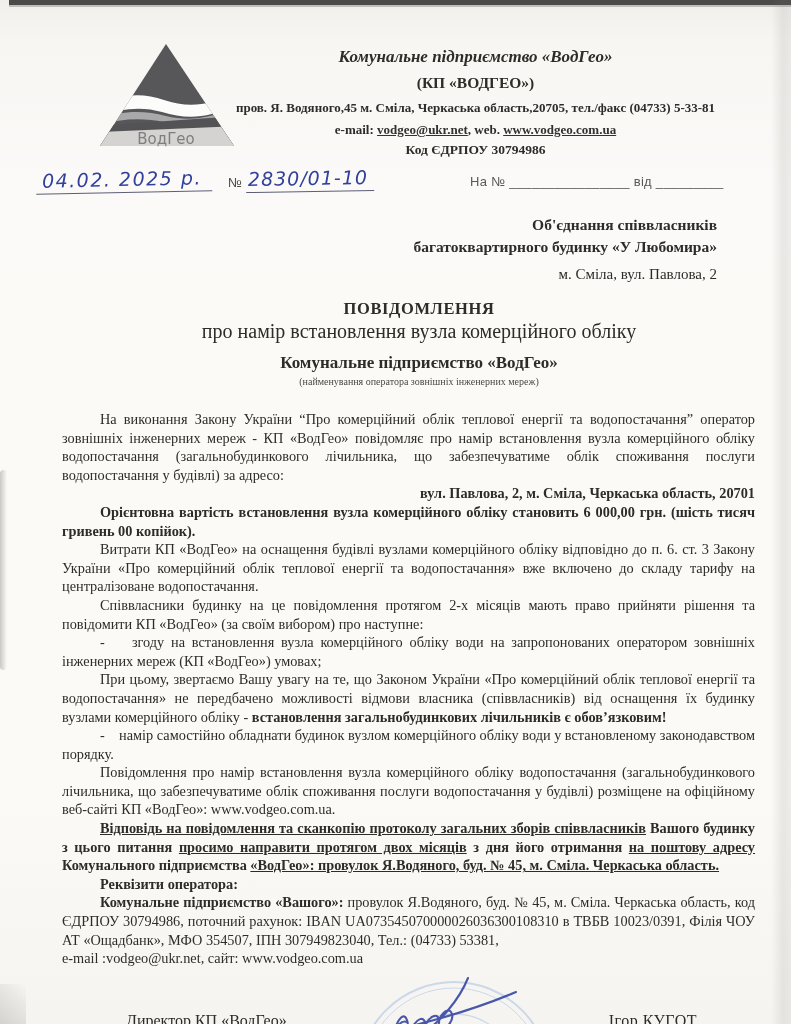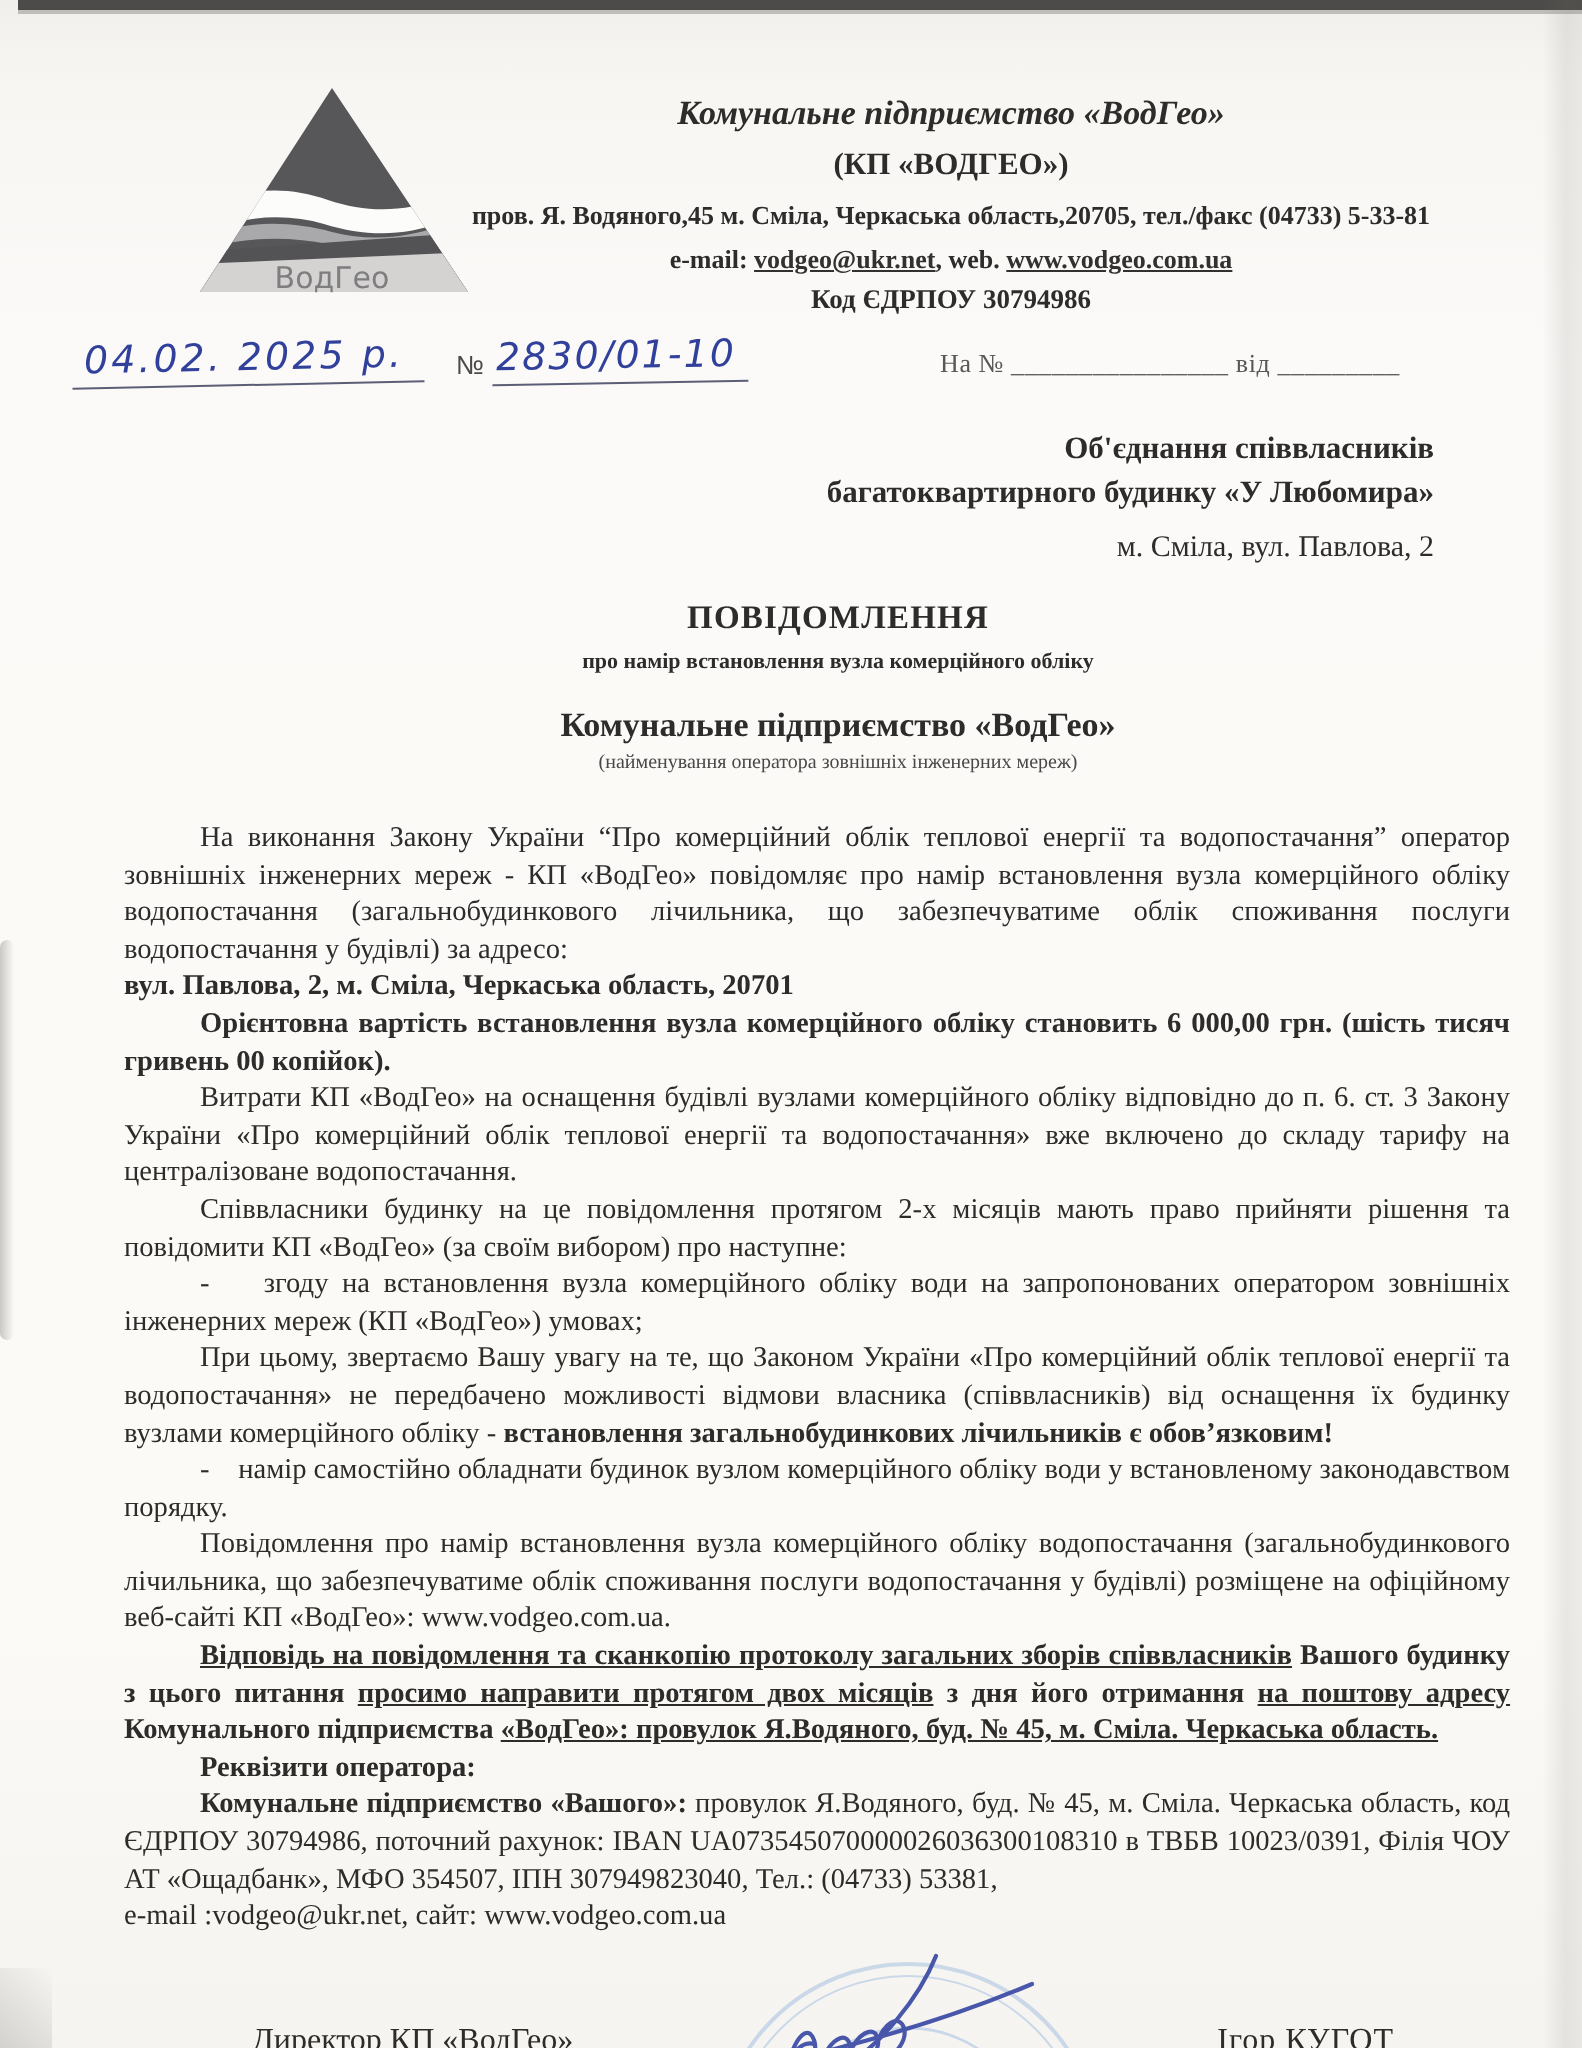--- a/index.html
+++ b/index.html
@@ -32,36 +32,36 @@
   .lh-email .lnk{text-decoration:underline;color:#33312f;}
   .lh-edrpou{font-size:13.5px;font-weight:bold;line-height:20px;}
 
   .ref-line{position:relative;height:46px;margin-top:6px;}
   .hand{font-family:"DejaVu Sans", sans-serif;font-style:italic;color:#31419b;}
   .ref-date{position:absolute;left:36px;top:2px;font-size:19px;letter-spacing:1.5px;
     transform:rotate(-1.2deg);border-bottom:1.5px solid #5b5e76;padding:0 10px 2px 6px;}
   .ref-no-label{position:absolute;left:228px;top:9px;font-size:13px;color:#4c4a48;font-family:"Liberation Sans",sans-serif;}
   .ref-number{position:absolute;left:246px;top:1px;font-size:19px;letter-spacing:1px;
     transform:rotate(-1deg);border-bottom:1.5px solid #5b5e76;padding:0 6px 2px 2px;}
-  .ref-right{position:absolute;left:470px;top:8px;font-size:13px;color:#5a5856;font-family:Liberation Serif, serif;letter-spacing:.3px;}
+  .ref-right{position:absolute;left:470px;top:8px;font-size:13px;color:#5a5856;font-family:Liberation Sans, sans-serif;letter-spacing:.3px;}
 
   .addressee{text-align:right;padding-right:74px;margin-top:2px;}
   .addr-bold{font-size:15.5px;font-weight:bold;line-height:22px;}
   .addr-city{font-size:15px;line-height:22px;margin-top:5px;}
 
   .title-block{text-align:center;margin-top:13px;padding-left:47px;}
   .title-1{font-size:16.5px;font-weight:bold;letter-spacing:.6px;line-height:22px;}
-  .title-2{font-size:11px;font-weight:bold;line-height:22px;}
+  .title-2{font-size:20px;font-weight:normal;line-height:22px;}
   .title-op{font-size:17px;font-weight:bold;line-height:24px;margin-top:9px;}
   .title-note{font-size:10px;color:#4a4846;line-height:13px;}
 
   .letter-body{margin:22px 36px 0 62px;font-size:14.3px;line-height:18.6px;text-align:justify;}
   .para{margin:0;}
   .para.indent{text-indent:38px;}
-  .para.center{text-align:left;text-indent:0;}
+  .para.center{text-align:right;text-indent:0;}
   .b{font-weight:bold;}
   .u{text-decoration:underline;}
 
   .sig-row{position:relative;height:86px;margin:4px 36px 0 62px;}
   .sig-position{position:absolute;left:64px;top:40px;font-size:16px;text-align:center;}
   .sig-name{position:absolute;right:58px;top:40px;font-size:16px;letter-spacing:.5px;}
   .stamp{position:absolute;left:262px;top:-22px;}
   .signature{position:absolute;left:258px;top:0px;}
 </style>
 </head>

